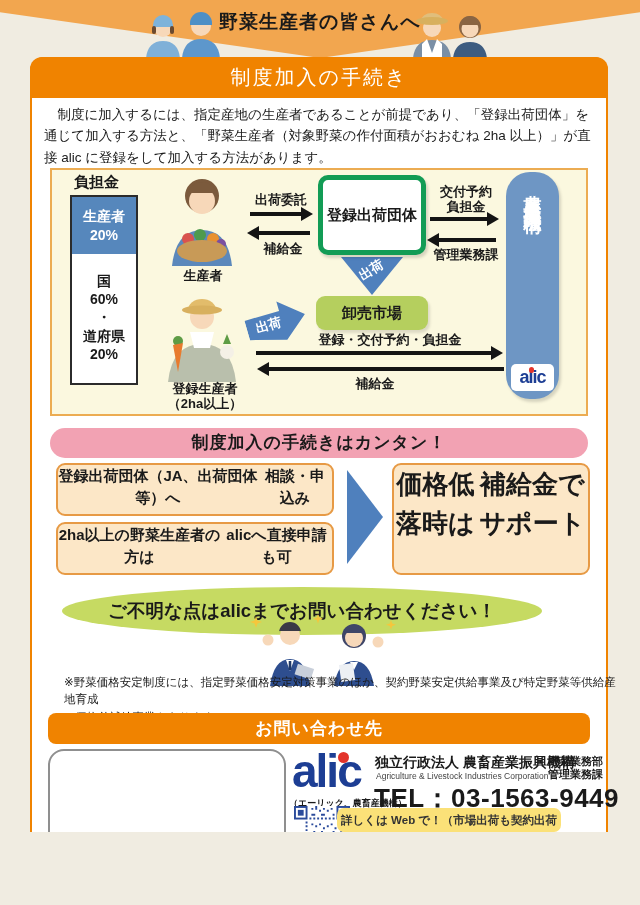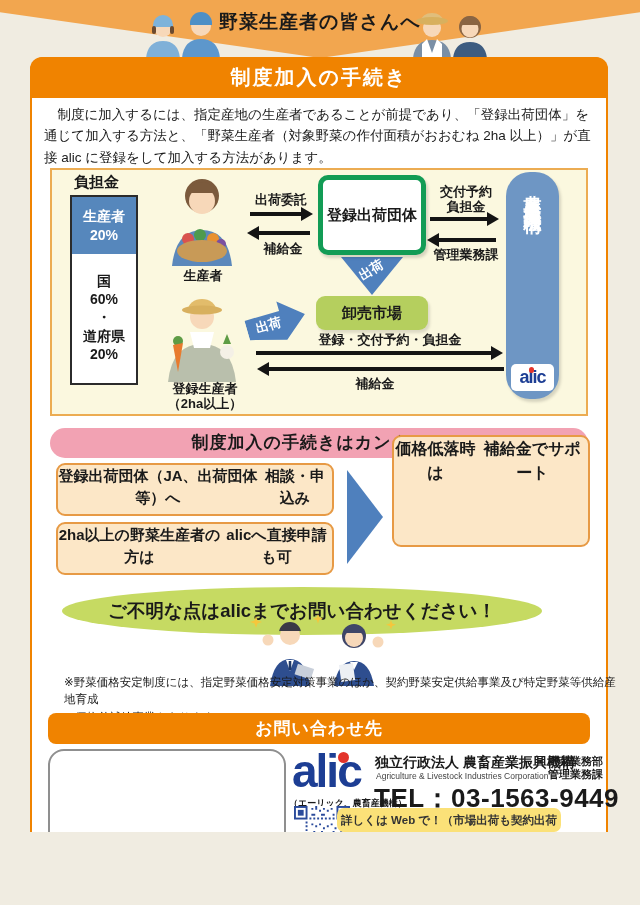--- a/index.html
+++ b/index.html
@@ -7,21 +7,21 @@
   #page{position:relative;width:640px;height:832px;overflow:hidden;}
   .abs{position:absolute;}
   
   .top-band{left:0;top:0;width:640px;height:58px;background:#F2A64F;
     clip-path:polygon(0 0,100% 0,100% 21%,50% 100%,0 21%);}
   .top-title{left:0;top:9px;width:640px;text-align:center;font-size:19px;font-weight:700;letter-spacing:1px;z-index:2;}
   .ppl{z-index:1;}
   
   .card{left:30px;top:57px;width:578px;height:818px;background:#fff;border:2px solid #F08300;border-radius:14px;box-sizing:border-box;z-index:3;}
   .card-header{left:30px;top:57px;width:578px;height:41px;background:#F08300;border-radius:12px 12px 0 0;
-    color:#fff;font-size:20px;font-weight:700;text-align:center;line-height:41px;letter-spacing:2px;z-index:4;}
+    color:#fff;font-size:20px;font-weight:400;text-align:center;line-height:41px;letter-spacing:2px;z-index:4;}
   .z{z-index:5;}
   .intro{left:44px;top:104px;width:552px;font-size:13.5px;line-height:1.58;}
   
   .diagram{left:50px;top:168px;width:538px;height:248px;background:#FBF8DF;border:2px solid #ECAC52;box-sizing:border-box;}
   .dlabel{position:absolute;font-weight:700;font-size:13px;text-align:center;z-index:6;}
   .burden-title{left:74px;top:173px;font-size:15px;font-weight:700;z-index:6;}
   .bar{left:70px;top:195px;width:68px;height:190px;background:#fff;border:2px solid #2b2b2b;box-sizing:border-box;z-index:6;}
   .bar-top{height:57px;background:#5687BC;color:#fff;font-weight:700;font-size:14px;text-align:center;display:flex;flex-direction:column;justify-content:center;line-height:1.3;}
   .bar-bottom{height:127px;display:flex;flex-direction:column;justify-content:center;text-align:center;font-size:14px;font-weight:600;line-height:1.3;}
   .box-green{left:318px;top:175px;width:108px;height:80px;background:#fff;border:5px solid #129C55;border-radius:10px;box-sizing:border-box;
@@ -40,21 +40,21 @@
   .arr.l::before{content:"";position:absolute;left:-11px;top:50%;transform:translateY(-50%);
     border-right:12px solid #141414;border-top:7px solid transparent;border-bottom:7px solid transparent;}
   
   .pink-banner{left:50px;top:428px;width:538px;height:30px;background:#F2A2B3;border-radius:15px;
     text-align:center;font-size:17px;font-weight:700;line-height:30px;letter-spacing:1px;}
   .peach{background:#FCE7C7;border:2px solid #E79A45;border-radius:9px;box-sizing:border-box;
     display:flex;flex-direction:row;justify-content:center;text-align:center;font-weight:700;}
   .step1{left:56px;top:463px;width:278px;height:53px;font-size:15px;line-height:1.45;}
   .step2{left:56px;top:522px;width:278px;height:53px;font-size:15px;line-height:1.45;}
   .big-tri{left:347px;top:470px;width:0;height:0;border-left:36px solid #4F80BD;border-top:47px solid transparent;border-bottom:47px solid transparent;}
-  .result{left:392px;top:435px;width:198px;height:112px;font-size:16px;line-height:1.5;}
+  .result{left:392px;top:463px;width:198px;height:112px;font-size:26px;line-height:1.5;}
   
   .ellipse{left:62px;top:587px;width:480px;height:48px;background:#C6DA62;border-radius:50%;
     text-align:center;font-size:18.5px;font-weight:700;line-height:48px;}
   .note{left:44px;top:674px;width:556px;font-size:11.5px;line-height:1.5;margin-left:20px;}
   .note .l2{padding-left:11px;}
   
   .contact-banner{left:48px;top:713px;width:542px;height:31px;background:#F08300;border-radius:8px;
     color:#fff;font-size:17px;font-weight:700;text-align:center;line-height:31px;letter-spacing:1px;}
   .blank-box{left:48px;top:749px;width:238px;height:119px;background:#fff;border:2px solid #8F8F8F;border-radius:16px;box-sizing:border-box;}
   .alic-big{left:292px;top:748px;font-size:46px;font-weight:800;color:#1D3E94;letter-spacing:-2px;line-height:1;}

